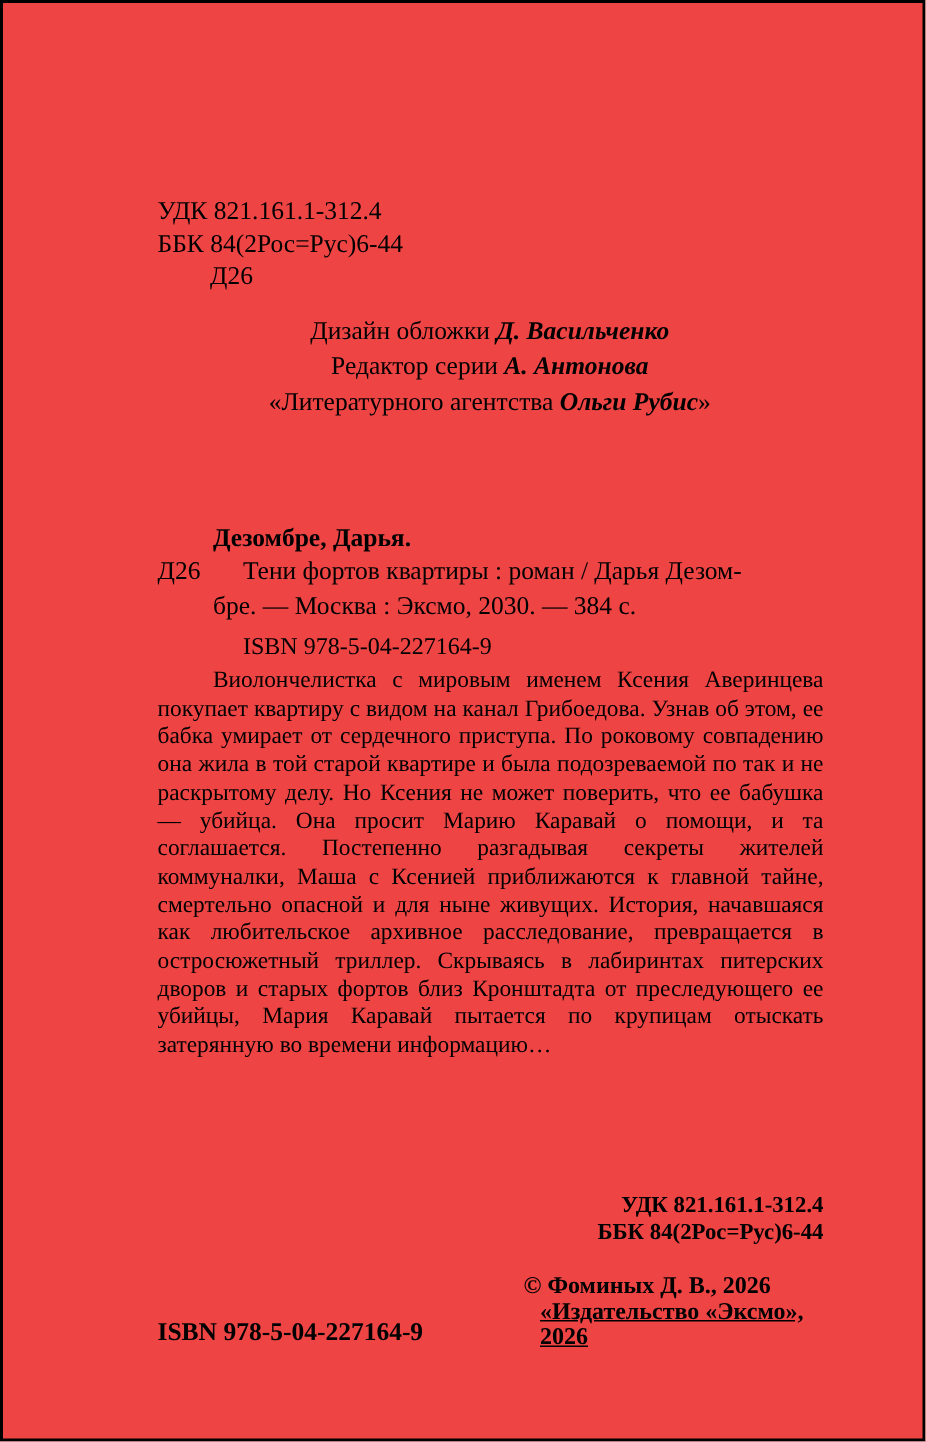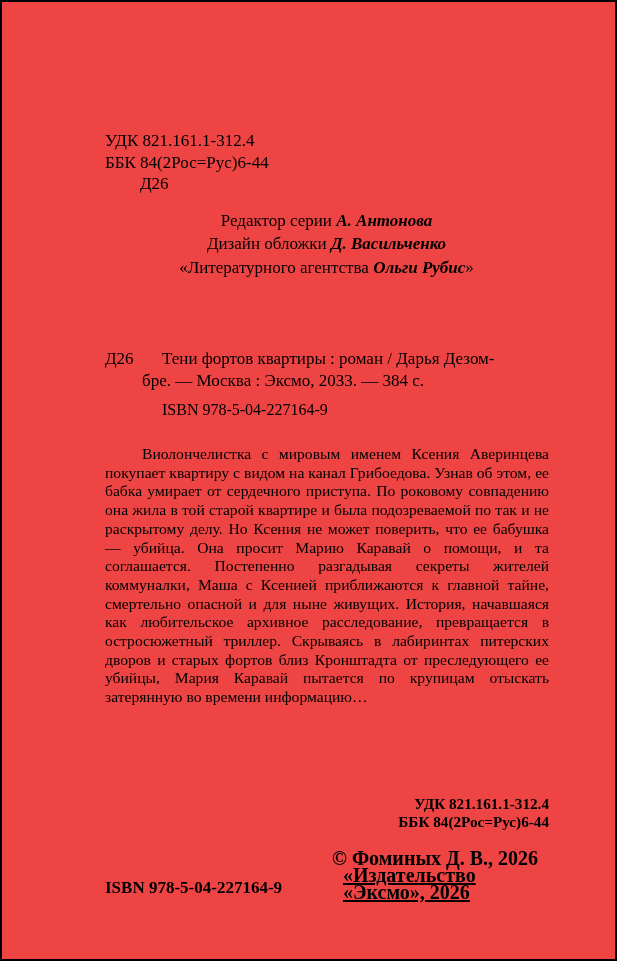--- a/index.html
+++ b/index.html
@@ -68,24 +68,24 @@
     left: 103px; top: 793px;
     width: 444px;
     text-align: right;
     font-weight: bold;
     font-size: 15.2px;
     line-height: 18px;
   }
 
   .copyright {
     position: absolute;
-    left: 330px; top: 848px;
+    left: 347px; top: 848px;
     width: 210px;
     font-weight: bold;
-    font-size: 20px;
+    font-size: 16px;
     line-height: 16.8px;
   }
   .copyright .indent { padding-left: 11px; text-decoration: underline; }
 
   .isbn-bottom {
     position: absolute;
     left: 103px; top: 876px;
     font-weight: bold;
     font-size: 17px;
   }
@@ -95,30 +95,31 @@
 
 <div class="page">
 
   <div class="top-codes">
     <div>УДК 821.161.1-312.4</div>
     <div>ББК 84(2Рос=Рус)6-44</div>
     <div class="code-d26">Д26</div>
   </div>
 
   <div class="credits">
+    <div><span>Дизайн обложки </span><span class="bold-italic">Д. Васильченко</span></div>
     <div><span>Редактор серии </span><span class="bold-italic">А. Антонова</span></div>
-    <div><span>Дизайн обложки </span><span class="bold-italic">Д. Васильченко</span></div>
     <div><span>«Литературного агентства </span><span class="bold-italic">Ольги Рубис</span><span>»</span></div>
   </div>
 
   <div class="catalog">
+    <div class="author">Дезомбре, Дарья.</div>
     <div class="entry">
       <span class="card-code">Д26</span>
       <span class="l1">Тени фортов квартиры : роман / Дарья Дезом-</span>
-      <span class="l2">бре. — Москва : Эксмо, 2033. — 384 с.</span>
+      <span class="l2">бре. — Москва : Эксмо, 2030. — 384 с.</span>
     </div>
     <div class="isbn-line">ISBN 978-5-04-227164-9</div>
   </div>
 
   <div class="annotation">
     <p>Виолончелистка с мировым именем Ксения Аверинцева покупает квартиру с видом на канал Грибоедова. Узнав об этом, ее бабка умирает от сердечного приступа. По роковому совпадению она жила в той старой квартире и была подозреваемой по так и не раскрытому делу. Но Ксения не может поверить, что ее бабушка — убийца. Она просит Марию Каравай о помощи, и та соглашается. Постепенно разгадывая секреты жителей коммуналки, Маша с Ксенией приближаются к главной тайне, смертельно опасной и для ныне живущих. История, начавшаяся как любительское архивное расследование, превращается в остросюжетный триллер. Скрываясь в лабиринтах питерских дворов и старых фортов близ Кронштадта от преследующего ее убийцы, Мария Каравай пытается по крупицам отыскать затерянную во времени информацию…</p>
   </div>
 
   <div class="bottom-codes">
     <div>УДК 821.161.1-312.4</div>

